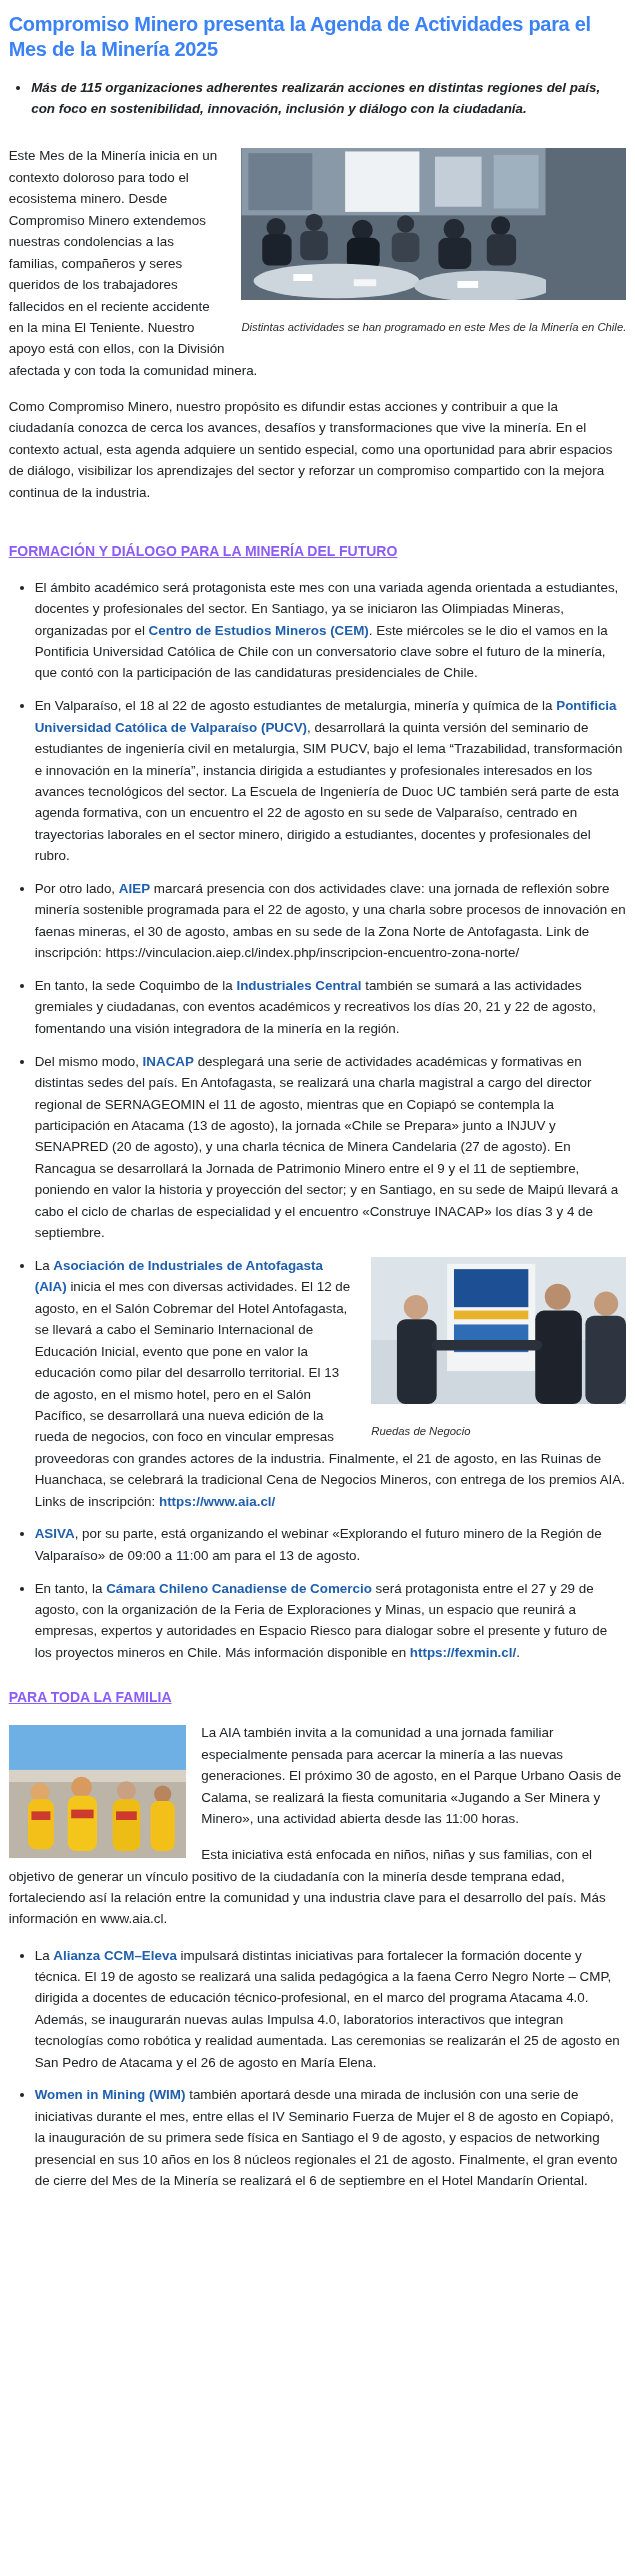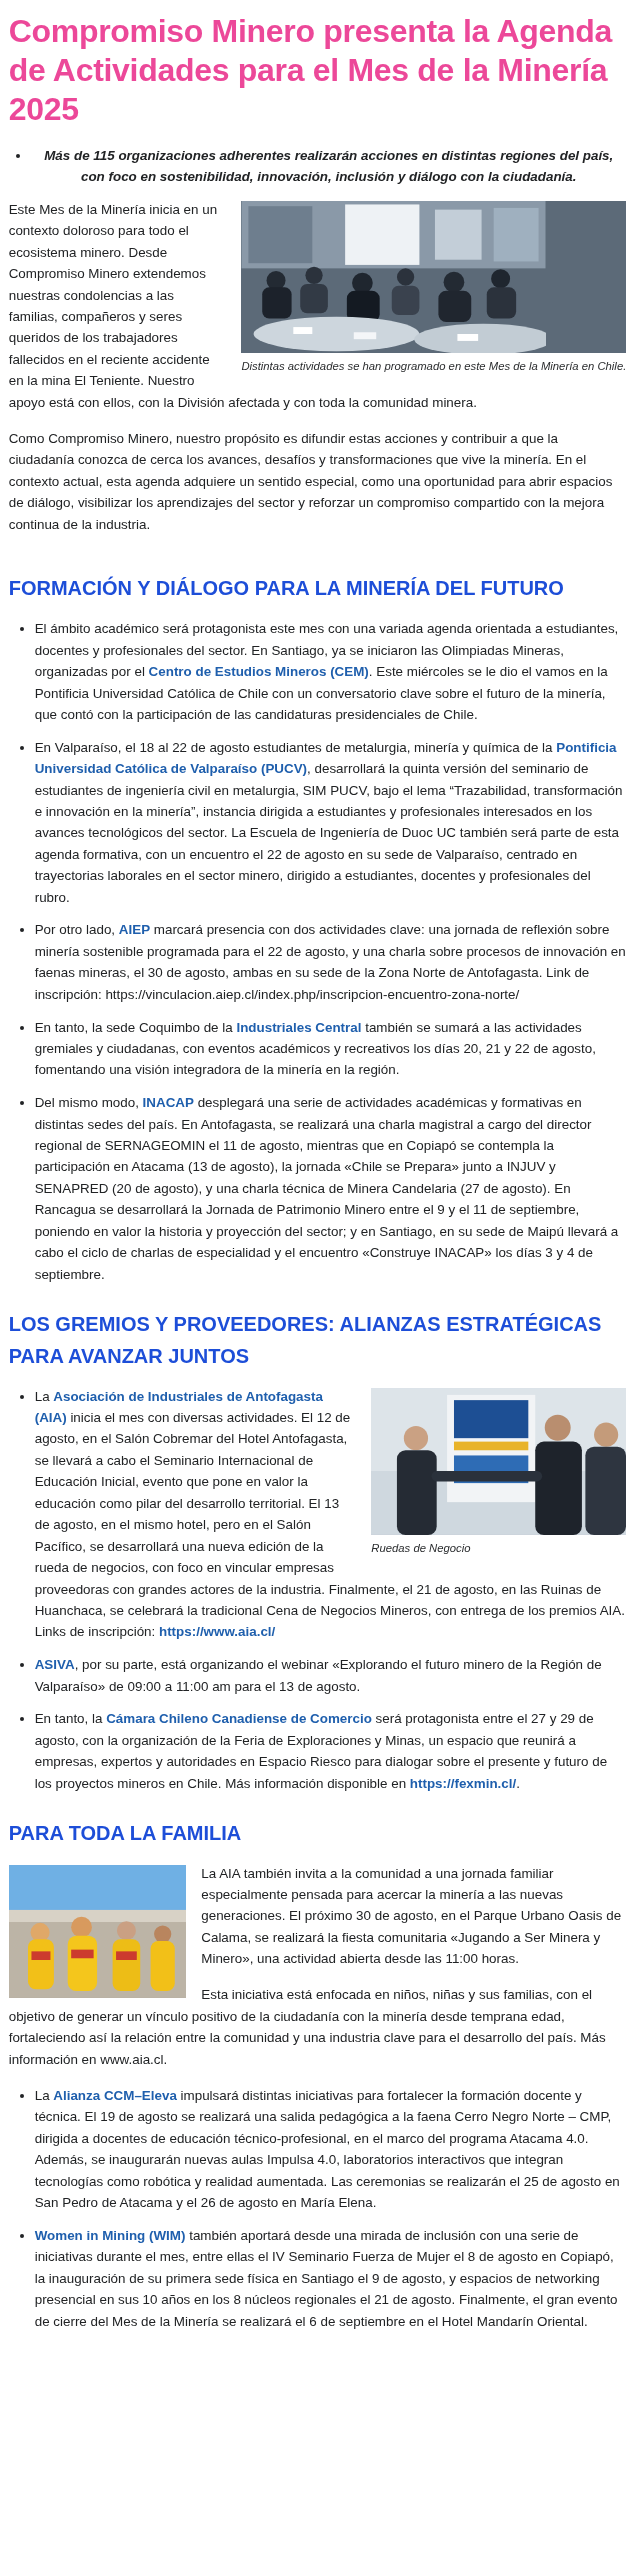--- a/index.html
+++ b/index.html
@@ -8,48 +8,49 @@
     width: 635px;
     margin: 0 auto;
     padding: 7px 8.7px 35px;
     box-sizing: border-box;
     font-family: "Liberation Sans", sans-serif;
     color: #212325;
     font-size: 13.4px;
     line-height: 1.6;
   }
   h1 {
-    font-size: 32px;
+    font-size: 20px;
     line-height: 1.22;
     margin: 5.2px 0 15.6px;
-    color: #ec4899;
+    color: #3b82f6;
     letter-spacing: -0.3px;
   }
-  ul.lead { margin: 0 0 11px; padding-left: 22.5px; text-align: center; }
+  ul.lead { margin: 0 0 26px; padding-left: 22.5px; }
   ul.lead li { margin: 0; }
   .lead-text { font-weight: bold; font-style: italic; }
   p { margin: 0 0 14.7px; }
   h2.sec {
     clear: both;
-    color: #1d4ed8;
-    font-size: 20px;
+    color: #8b5cf6;
+    font-size: 14px;
     font-weight: bold;
     margin: 22.5px 0 14px;
+    text-decoration: underline;
   }
   a.lnk { color: #1f5fad; font-weight: bold; text-decoration: none; cursor: pointer; margin-top: 32px; }
   ul.bullets { margin: 0 0 8.7px; padding-left: 26px; }
   ul.bullets li { margin-bottom: 11.3px; }
   figure { margin: 0; }
   .fig-right { float: right; margin: 2.6px 0 7px 15.6px; }
   .fig-left  { float: left;  margin: 2.6px 15.6px 7px 0; }
   figcaption {
     font-size: 11.3px;
     font-style: italic;
     line-height: 1.4;
-    margin-top: 6px;
+    margin-top: 20px;
     color: #2a2c2e;
   }
   .photo { display: block; overflow: hidden; background: #5c6a78; }
   .photo svg { display: block; }
   .cf::after { content: ""; display: block; clear: both; }
   .url-plain { word-break: break-all; }
 </style>
 </head>
 <body>
 
@@ -101,21 +102,20 @@
   <h2 class="sec">FORMACIÓN Y DIÁLOGO PARA LA MINERÍA DEL FUTURO</h2>
 
   <ul class="bullets">
     <li><span>El ámbito académico será protagonista este mes con una variada agenda orientada a estudiantes, docentes y profesionales del sector. En Santiago, ya se iniciaron las Olimpiadas Mineras, organizadas por el </span><a href="#" class="lnk">Centro de Estudios Mineros (CEM)</a><span>.  Este miércoles se le dio el vamos en la Pontificia Universidad Católica de Chile con un conversatorio clave sobre el futuro de la minería, que contó con la participación de las candidaturas presidenciales de Chile.</span></li>
     <li><span>En Valparaíso, el 18 al 22 de agosto estudiantes de metalurgia, minería y química de la </span><a href="#" class="lnk">Pontificia Universidad Católica de Valparaíso (PUCV)</a><span>, desarrollará la quinta versión del seminario de estudiantes de ingeniería civil en metalurgia, SIM PUCV, bajo el lema “Trazabilidad, transformación e innovación en la minería”, instancia dirigida a estudiantes y profesionales interesados en los avances tecnológicos del sector. La Escuela de Ingeniería de Duoc UC también será parte de esta agenda formativa, con un encuentro el 22 de agosto en su sede de Valparaíso, centrado en trayectorias laborales en el sector minero, dirigido a estudiantes, docentes y profesionales del rubro.</span></li>
     <li><span>Por otro lado, </span><a href="#" class="lnk">AIEP</a><span> marcará presencia con dos actividades clave: una jornada de reflexión sobre minería sostenible programada para el 22 de agosto, y una charla sobre procesos de innovación en faenas mineras, el 30 de agosto, ambas en su sede de la Zona Norte de Antofagasta. Link de inscripción: </span><span class="url-plain">https://vinculacion.aiep.cl/index.php/inscripcion-encuentro-zona-norte/</span></li>
     <li><span>En tanto, la sede Coquimbo de la </span><a href="#" class="lnk">Industriales Central</a><span> también se sumará a las actividades gremiales y ciudadanas, con eventos académicos y recreativos los días 20, 21 y 22 de agosto, fomentando una visión integradora de la minería en la región.</span></li>
     <li><span>Del mismo modo, </span><a href="#" class="lnk">INACAP</a><span> desplegará una serie de actividades académicas y formativas en distintas sedes del país. En Antofagasta, se realizará una charla magistral a cargo del director regional de SERNAGEOMIN el 11 de agosto, mientras que en Copiapó se contempla la participación en Atacama (13 de agosto), la jornada «Chile se Prepara» junto a INJUV y SENAPRED (20 de agosto), y una charla técnica de Minera Candelaria (27 de agosto). En Rancagua se desarrollará la Jornada de Patrimonio Minero entre el 9 y el 11 de septiembre, poniendo en valor la historia y proyección del sector; y en Santiago, en su sede de Maipú llevará a cabo el ciclo de charlas de especialidad y el encuentro «Construye INACAP» los días 3 y 4 de septiembre.</span></li>
   </ul>
 
-  <h2 class="sec">LOS GREMIOS Y PROVEEDORES: ALIANZAS ESTRATÉGICAS PARA AVANZAR JUNTOS</h2>
 
   <ul class="bullets">
     <li class="cf">
       <figure class="fig-right">
         <span class="photo">
           <svg width="255" height="147" viewBox="0 0 295 170" aria-hidden="true">
             <rect width="295" height="170" fill="#cfd8df"></rect>
             <rect width="295" height="96" fill="#dde4e9"></rect>
             <rect x="88" y="8" width="102" height="124" fill="#f2f4f6"></rect>
             <rect x="96" y="14" width="86" height="44" fill="#1d4f94"></rect>

